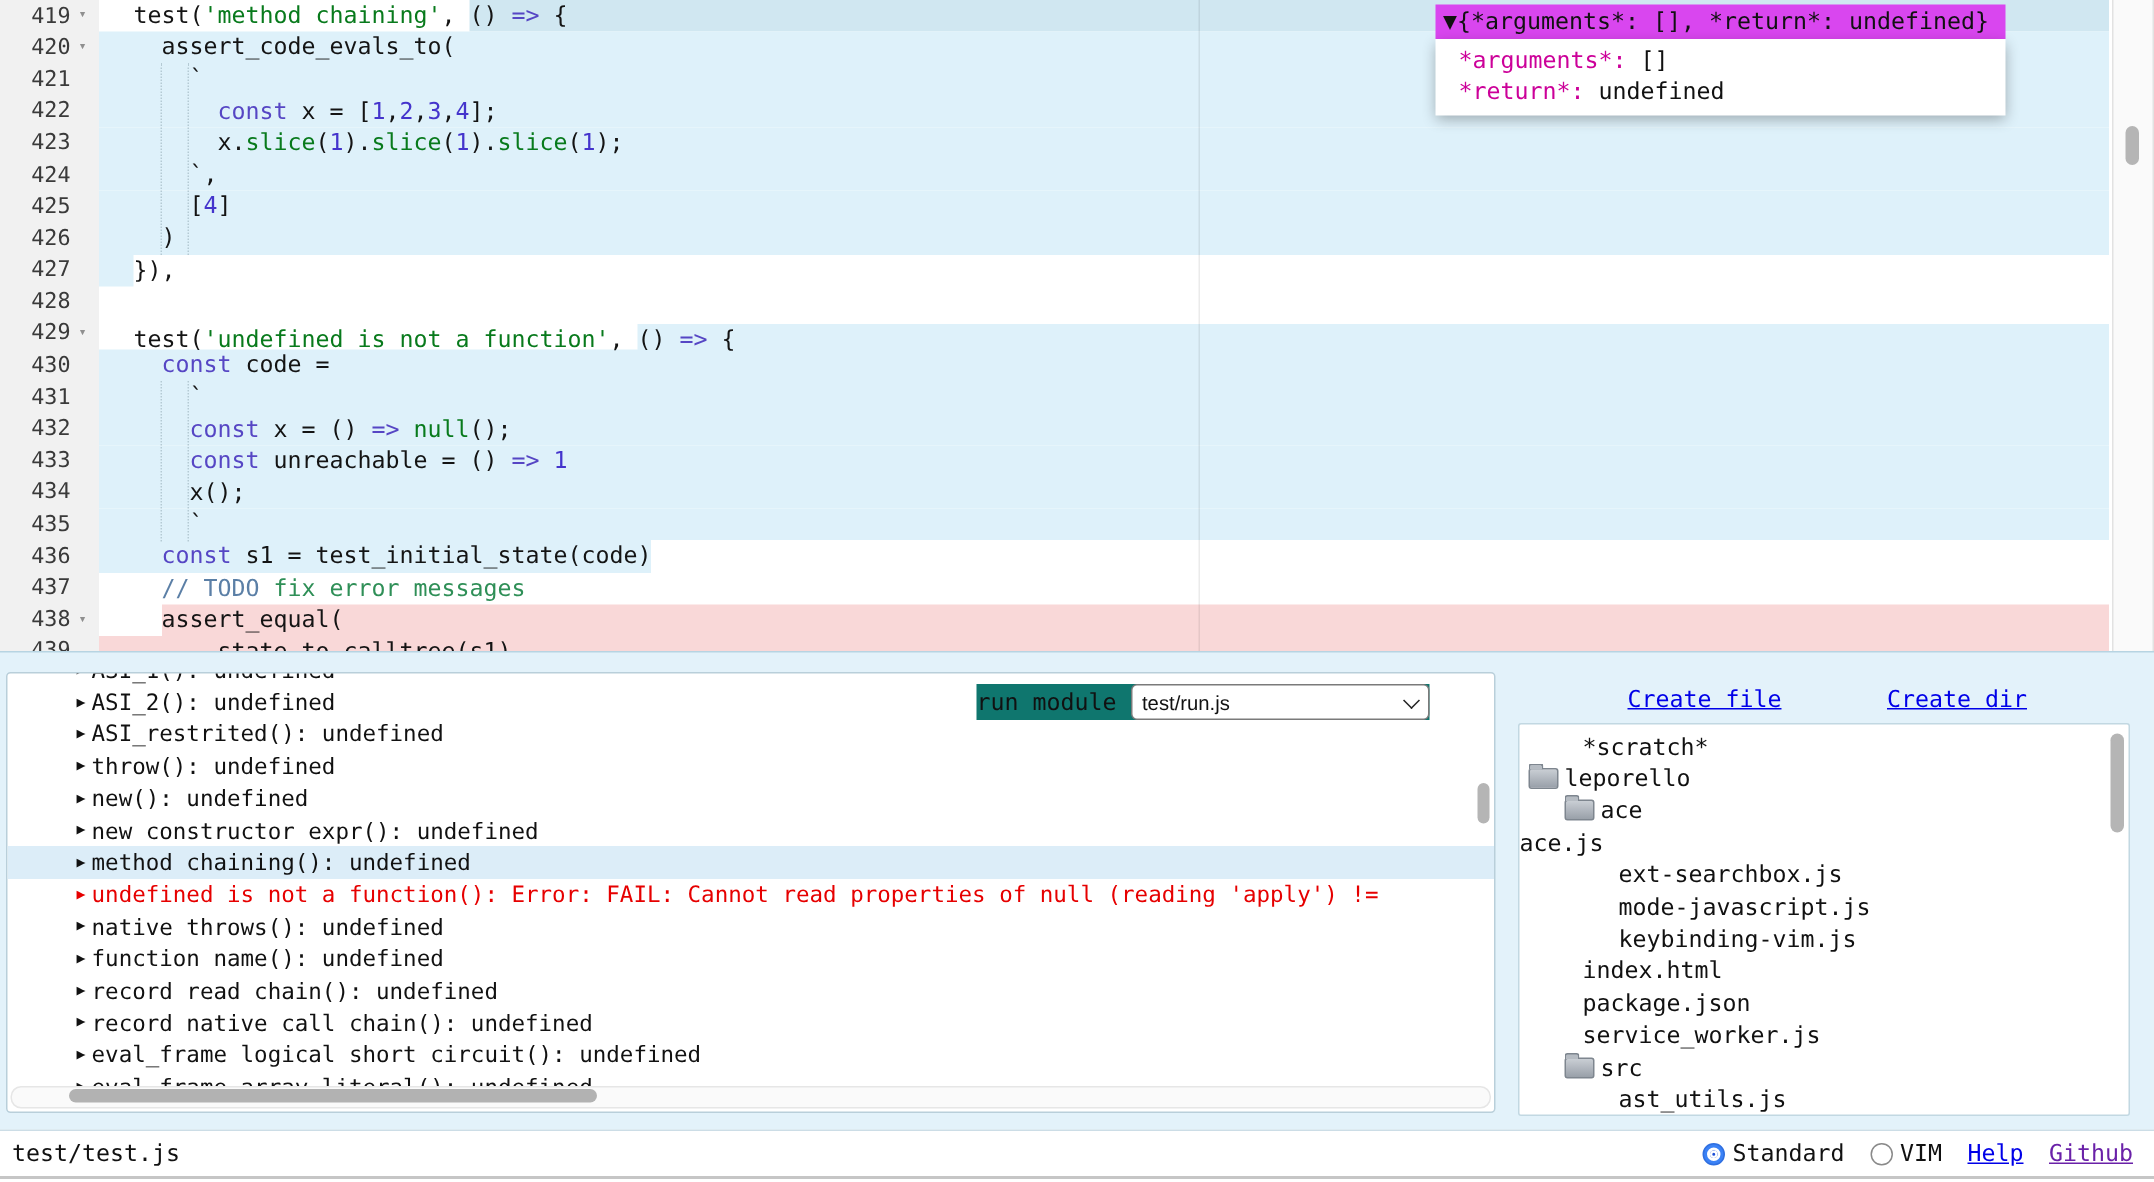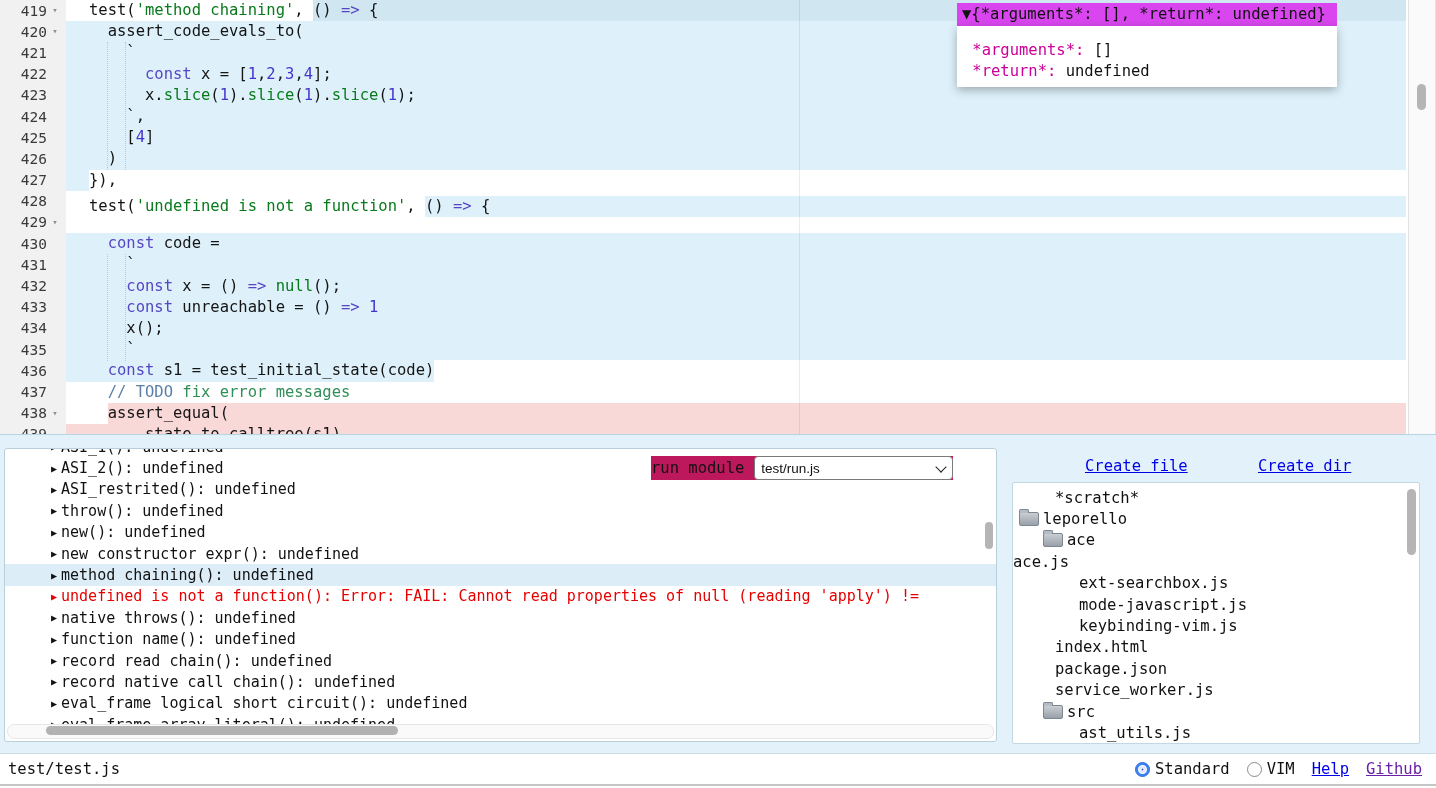--- a/index.html
+++ b/index.html
@@ -29,35 +29,35 @@
   .tk-c1{color:#5b7fa6;}
   .tk-c2{color:#2f8f57;}
   .indent-guide{position:absolute;width:0;border-left:1px dotted #9fb6c0;opacity:.65;z-index:2;}
   #print-margin{position:absolute;left:799px;top:0;width:1px;height:434px;background:rgba(0,0,0,0.08);z-index:3;}
   
   #ed-sb{position:absolute;left:1408px;top:0;width:26px;height:434px;background:#fafafa;border-left:1px solid #e2e2e2;border-right:1px solid #e2e2e2;z-index:6;}
   #ed-sb-thumb{position:absolute;left:8px;top:84px;width:9px;height:26px;background:#b5b5b5;border-radius:5px;}
   
   #tooltip{position:absolute;left:957px;top:3px;width:380px;z-index:10;font-size:15.5px;}
   #tooltip .tt-header{background:#d946ef;color:#111;height:23px;line-height:23px;padding:0 5px;white-space:pre;}
-  #tooltip .tt-body{background:#fff;box-shadow:0 3px 9px rgba(0,0,0,.3);padding:14px 6px 5px 6px;}
+  #tooltip .tt-body{background:#fff;box-shadow:0 3px 9px rgba(0,0,0,.3);padding:4px 6px 5px 6px;}
   .tt-row{line-height:21px;white-space:pre;}
   .tt-key{color:#cc0099;}
   .tt-val{color:#111;}
   
   #band{position:absolute;left:0;top:434px;width:1436px;height:319px;background:#e3f2fa;border-top:1px solid #b7d4e2;}
   
   #eval-panel{position:absolute;left:4px;top:13px;width:991px;height:292px;background:#fff;border:1px solid #b9cfda;border-radius:3px;overflow:hidden;}
   #eval-list{position:absolute;left:0;top:-13px;width:100%;}
   .ev-row{height:21.4px;display:flex;align-items:center;padding-left:46px;font-size:15px;white-space:nowrap;overflow:hidden;color:#111;}
   .ev-row .arrow{font-size:10px;margin-right:4px;color:#111;}
   .ev-selected{background:#dcedf8;}
   .ev-error{color:#e60000;}
   .ev-error .arrow{color:#e60000;}
-  #runmod{position:absolute;left:646px;top:7px;display:flex;align-items:center;z-index:3;background:#be185d;}
+  #runmod{position:absolute;left:646px;top:7px;display:flex;align-items:center;z-index:3;background:#0f766e;}
   #runmod-label{font-size:15.5px;color:#111;margin-right:10px;}
   #module-select{width:184px;height:22px;border:1px solid #7a7a7a;border-radius:4px;background:#fff;display:flex;align-items:center;justify-content:space-between;padding:0 7px 0 6px;font-family:"Liberation Sans",sans-serif;font-size:13.5px;color:#111;}
   .chev{width:7px;height:7px;border-right:1.7px solid #222;border-bottom:1.7px solid #222;transform:rotate(45deg);margin-top:-3px;}
   #eval-vsb{position:absolute;right:3px;top:73px;width:8px;height:27px;background:#b5b5b5;border-radius:4px;}
   #eval-hsb{position:absolute;left:2px;right:2px;bottom:2px;height:13px;background:#fafafa;border:1px solid #e6e6e6;border-radius:7px;}
   #eval-hsb-thumb{position:absolute;left:38px;top:1px;width:352px;height:9px;background:#b2b2b2;border-radius:5px;}
   
   #tree-links{position:absolute;left:1012px;top:14px;width:408px;height:34px;display:flex;align-items:center;}
   #tree-links a{font-size:15.5px;text-decoration:underline;}
   #create-file{position:absolute;left:73px;color:#0000e8;}
@@ -117,21 +117,21 @@
         <div class="row-bg bg-blk" style="left: 66px; width: 1340px;"></div>
         <span class="code-text"><span class="tk-d">  )</span></span>
       </div>
       <div class="code-row" style="top: 169.6px;">
         <div class="row-bg bg-blk" style="left: 66px; width: 23px;"></div>
         <span class="code-text"><span class="tk-d">}),</span></span>
       </div>
       <div class="code-row" style="top: 190.8px;">
         <span class="code-text"></span>
       </div>
-      <div class="code-row" style="top: 196px;">
+      <div class="code-row" style="top: 216px;">
         <div class="row-bg bg-blk" style="left: 424.88px; width: 981.12px;"></div>
         <span class="code-text"><span class="tk-d">test(</span><span class="tk-s">'undefined is not a function'</span><span class="tk-d">, () </span><span class="tk-k">=&gt;</span><span class="tk-d"> {</span></span>
       </div>
       <div class="code-row" style="top: 233.2px;">
         <div class="row-bg bg-blk" style="left: 66px; width: 1340px;"></div>
         <span class="code-text"><span class="tk-d">  </span><span class="tk-k">const</span><span class="tk-d"> code =</span></span>
       </div>
       <div class="code-row" style="top: 254.4px;">
         <div class="row-bg bg-blk" style="left: 66px; width: 1340px;"></div>
         <span class="code-text"><span class="tk-d">    `</span></span>

